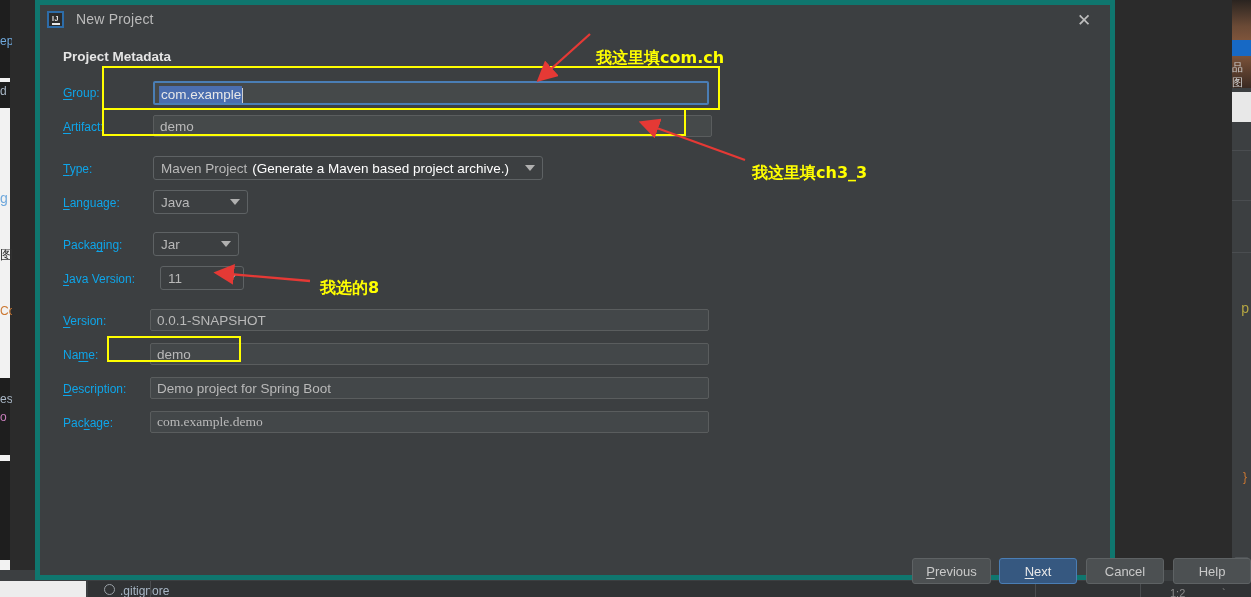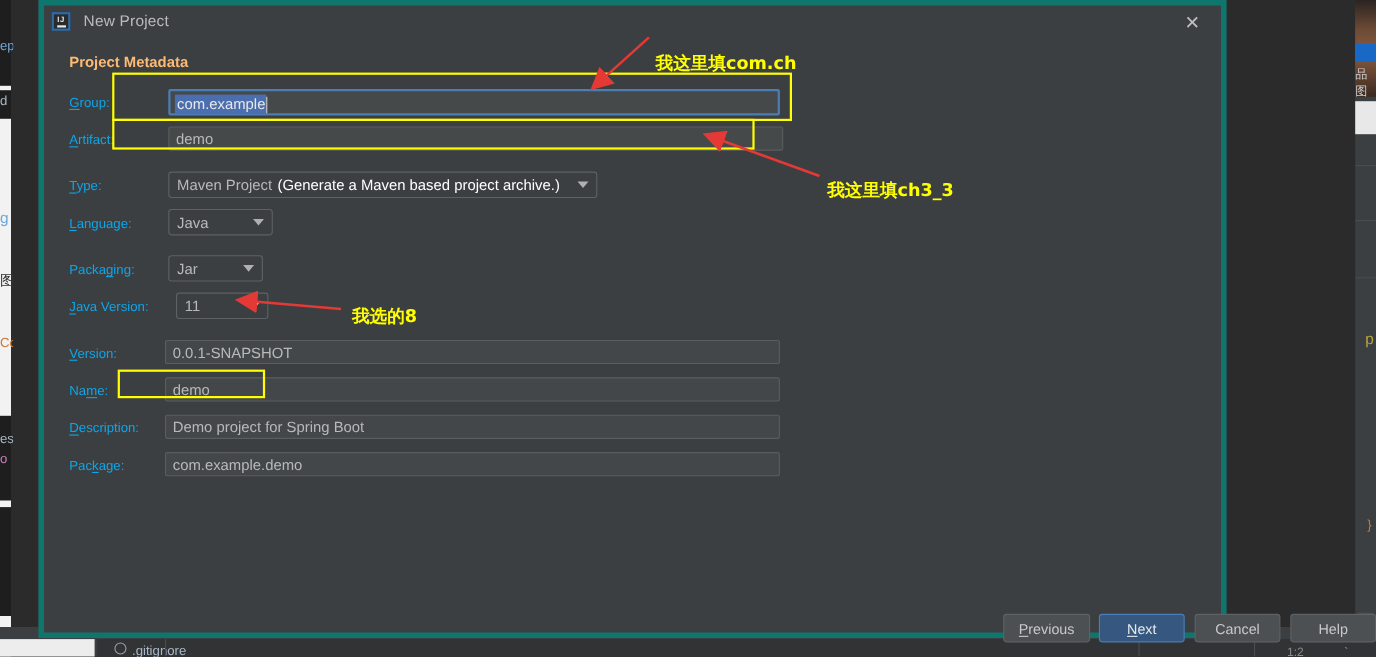--- a/index.html
+++ b/index.html
@@ -62,21 +62,21 @@
     font-size: 14px; color: #bbbbbb; letter-spacing: .2px;
   }
   .close-btn {
     position: absolute; right: 6px; top: 0; width: 40px; height: 30px;
     display: flex; align-items: center; justify-content: center;
     color: #bdbdbd; font-size: 17px; line-height: 1; cursor: default;
   }
 
   .section-title {
     position: absolute; left: 23px; top: 44px;
-    font-size: 13.5px; font-weight: bold; color: #fdba74;
+    font-size: 13.5px; font-weight: bold; color: #e5e5e5;
   }
   .lbl {
     position: absolute; left: 23px; font-size: 12px; color: #0ea5e9; white-space: nowrap;
   }
   .lbl u { text-decoration: underline; text-underline-offset: 2px; }
 
   .field {
     position: absolute;
     background: #45494a; border: 1px solid #5a5d5e; border-radius: 2px;
     height: 22px; display: flex; align-items: center;
@@ -247,21 +247,21 @@
     <div class="lbl" style="top:377px;">
       <u>D</u><span>escription:</span>
     </div>
     <div class="field plain" style="left:110px; top:372px; width:559px;">
       <span>Demo project for Spring Boot</span>
     </div>
 
     <div class="lbl" style="top:411px;">
       <span>Pac</span><u>k</u><span>age:</span>
     </div>
-    <div class="field plain" style="left:110px; top:406px; width:559px;">
+    <div class="field plain" style="left:110px; top:406px; width:559px;font-family:Liberation Serif, serif;">
       <span>com.example.demo</span>
     </div>
 
     <div class="btn" style="left:872px; width:79px;">
       <u>P</u>
         <span>revious</span>
     </div>
     <div class="btn primary" style="left:959px; width:78px;">
       <u>N</u>
         <span>ext</span>

